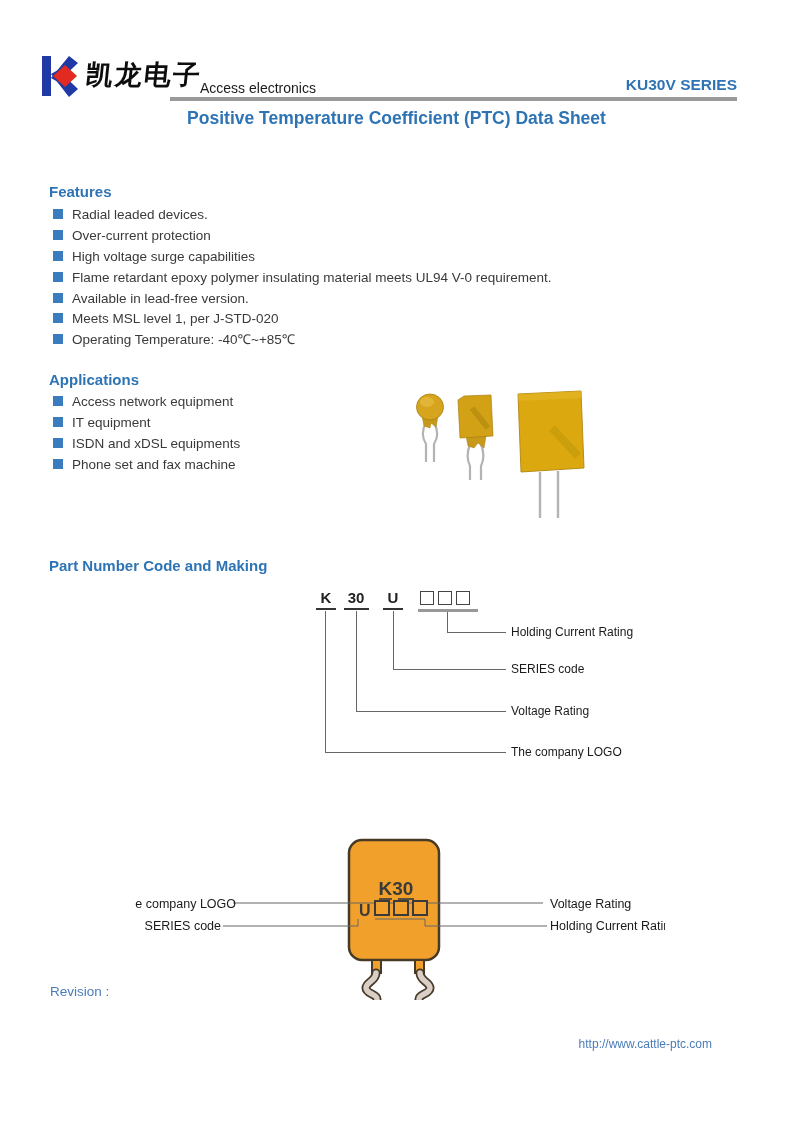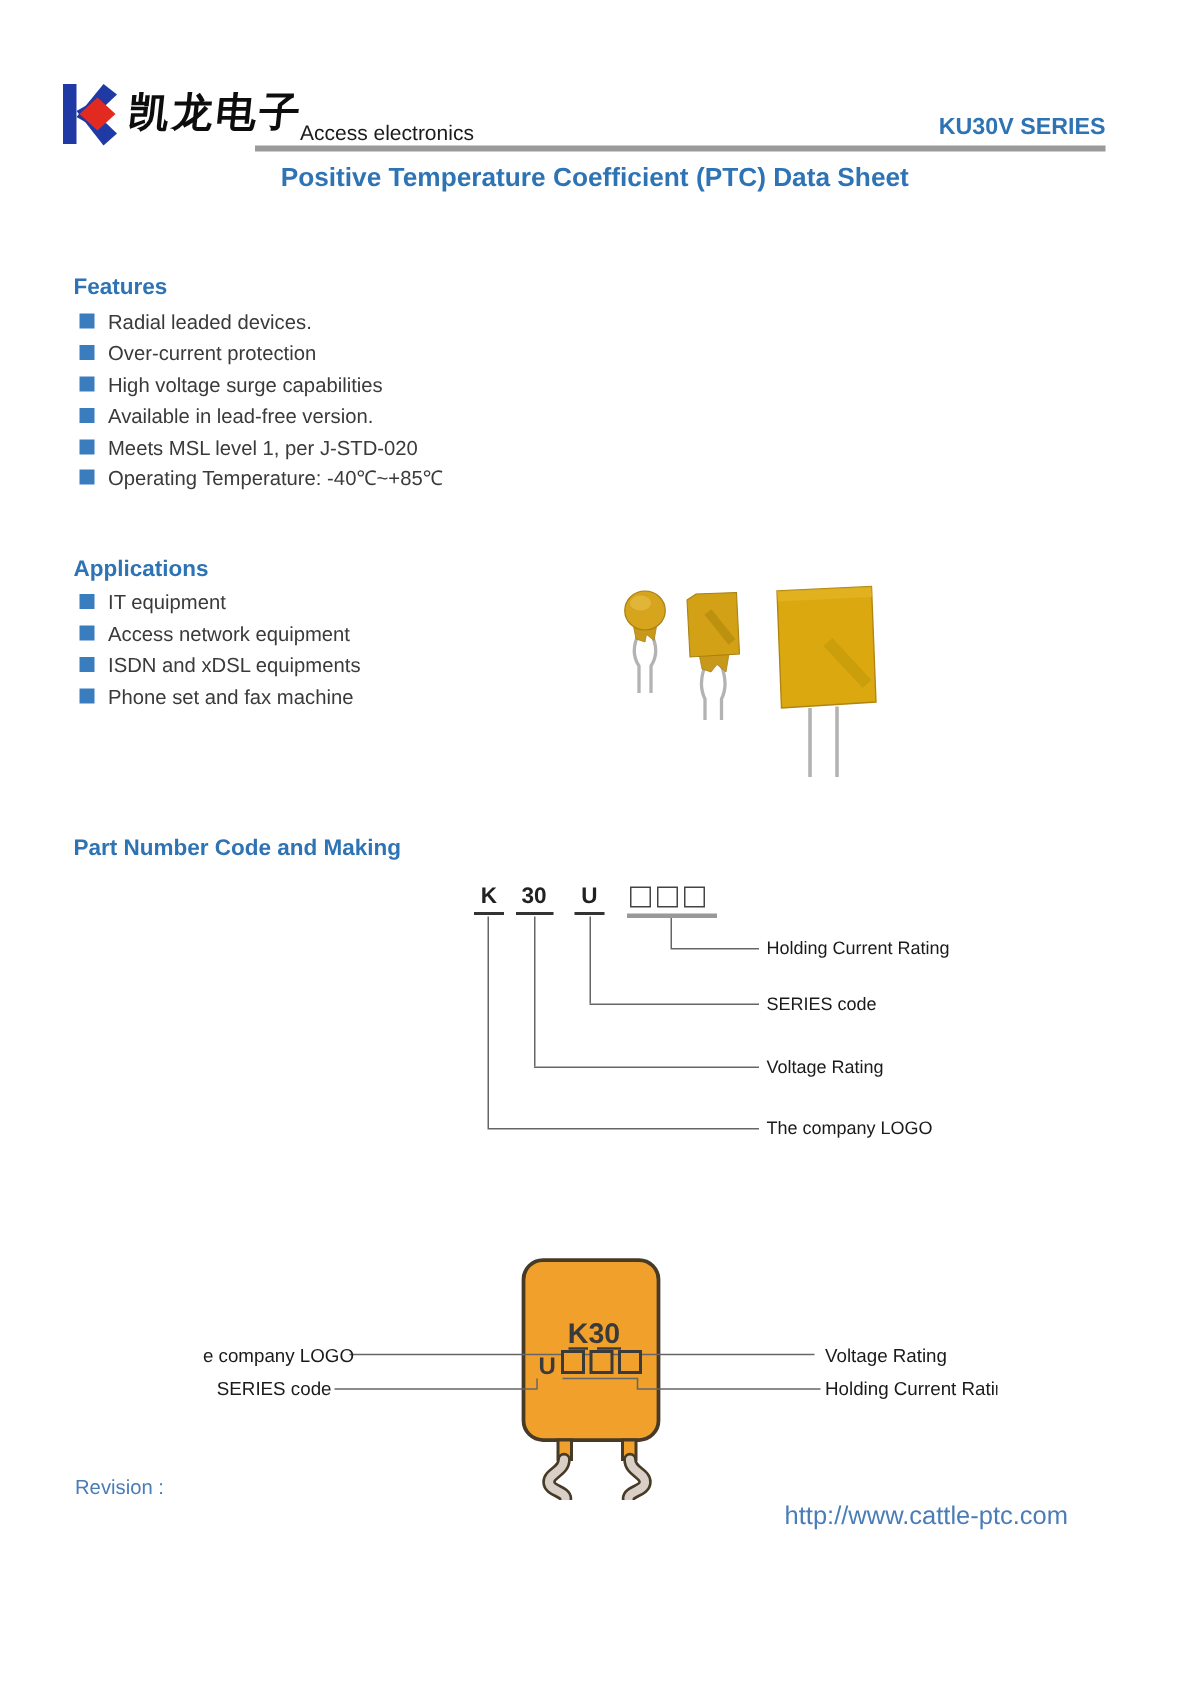--- a/index.html
+++ b/index.html
@@ -29,21 +29,21 @@
   .code-letter{font-size:15px;font-weight:600;color:#222;text-align:center;}
   .underline{position:absolute;height:2px;background:#333;}
   .underline-gray{position:absolute;height:2.5px;background:#999;}
   .code-boxes{display:flex;gap:4px;}
   .code-box{width:12px;height:12px;border:1.6px solid #444;background:#fff;}
   .vline{position:absolute;width:1px;background:var(--line-gray);}
   .hline{position:absolute;height:1px;background:var(--line-gray);}
   .diag-label{position:absolute;font-size:12px;line-height:14px;color:#1a1a1a;white-space:nowrap;}
   
   .footer-rev{left:50px;top:984px;font-size:13.5px;color:var(--footer-blue);}
-  .footer-url{right:81px;top:1001px;font-size:17px;color:var(--footer-blue);text-decoration:none;}
+  .footer-url{right:81px;top:1037px;font-size:12px;color:var(--footer-blue);text-decoration:none;}
   svg text{font-family:"Liberation Sans",sans-serif;}
 </style>
 </head>
 <body>
 
 <div class="page">
 
   <svg class="abs" style="left:42px;top:55px" width="37" height="43" viewBox="0 0 37 43">
     <rect x="0" y="1" width="9" height="40" fill="var(--logo-blue)"></rect>
     <polygon points="9,23 27,1 36,8 16,27" fill="var(--logo-blue)"></polygon>
@@ -65,41 +65,45 @@
     <div class="bullet-row">
       <span class="bullet"></span>
       <span class="bullet-text">Over-current protection</span>
       </div>
     <div class="bullet-row">
       <span class="bullet"></span>
       <span class="bullet-text">High voltage surge capabilities</span>
       </div>
     <div class="bullet-row">
       <span class="bullet"></span>
+      <span class="bullet-text">Flame retardant epoxy polymer insulating material meets UL94 V-0 requirement.</span>
+      </div>
+    <div class="bullet-row">
+      <span class="bullet"></span>
       <span class="bullet-text">Available in lead-free version.</span>
       </div>
     <div class="bullet-row">
       <span class="bullet"></span>
       <span class="bullet-text">Meets MSL level 1, per J-STD-020</span>
       </div>
     <div class="bullet-row">
       <span class="bullet"></span>
       <span class="bullet-text">Operating Temperature: -40℃~+85℃</span>
       </div>
   </div>
 
   <div class="abs sec-heading" style="left:49px;top:371px">Applications</div>
   <div class="abs bullet-list" style="left:53px;top:393px">
     <div class="bullet-row">
       <span class="bullet"></span>
+      <span class="bullet-text">Access network equipment</span>
+      </div>
+    <div class="bullet-row">
+      <span class="bullet"></span>
       <span class="bullet-text">IT equipment</span>
-      </div>
-    <div class="bullet-row">
-      <span class="bullet"></span>
-      <span class="bullet-text">Access network equipment</span>
       </div>
     <div class="bullet-row">
       <span class="bullet"></span>
       <span class="bullet-text">ISDN and xDSL equipments</span>
       </div>
     <div class="bullet-row">
       <span class="bullet"></span>
       <span class="bullet-text">Phone set and fax machine</span>
       </div>
   </div>

